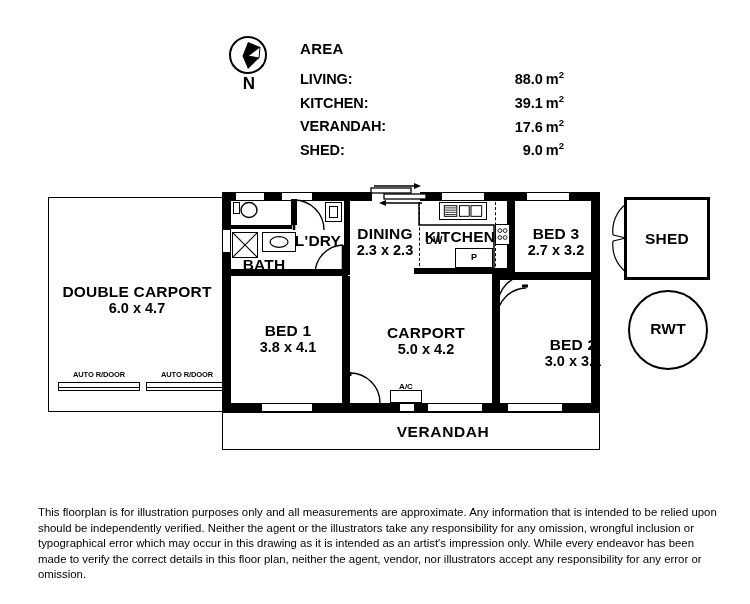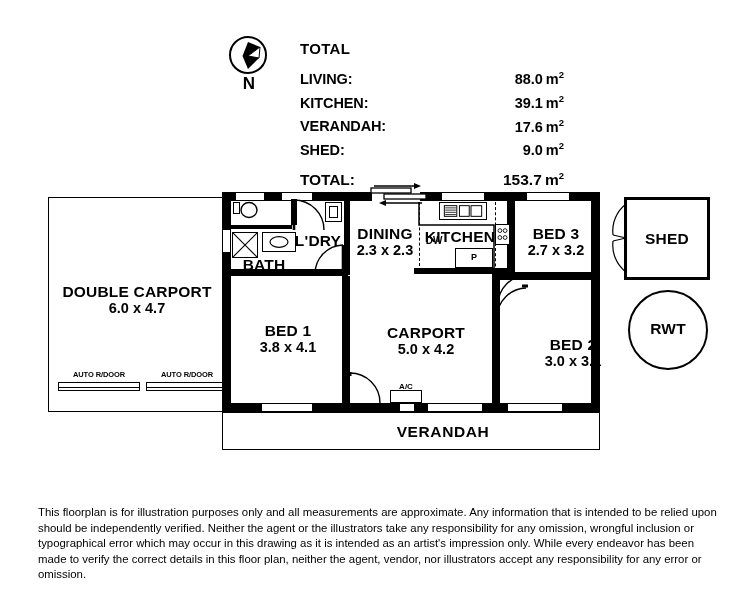--- a/index.html
+++ b/index.html
@@ -76,21 +76,21 @@
     <svg class="arc" style="left:7px;top:0;width:38px;height:38px;" viewBox="0 0 38 38">
       <polygon points="19,33 19,6 13.5,20" fill="#000"></polygon>
       <polygon points="19,6 19,20 31,11" fill="#000"></polygon>
       <polygon points="19,20 31,11 30,22" fill="#fff" stroke="#000" stroke-width="1"></polygon>
       <polygon points="19,20 30,22 19,33" fill="#000"></polygon>
     </svg>
     <div class="n-label">N</div>
   </div>
 
   <div id="area-block">
-    <div id="area-title">TOTAL</div>
+    <div id="area-title">AREA</div>
 
     <div class="area-row">
       <span class="lbl">LIVING:</span>
       <span class="val"><span>88.0</span> <span>m</span><span class="sup">2</span></span>
     </div>
 
     <div class="area-row">
       <span class="lbl">KITCHEN:</span>
       <span class="val"><span>39.1</span> <span>m</span><span class="sup">2</span></span>
     </div>
@@ -98,24 +98,20 @@
     <div class="area-row">
       <span class="lbl">VERANDAH:</span>
       <span class="val"><span>17.6</span> <span>m</span><span class="sup">2</span></span>
     </div>
 
     <div class="area-row">
       <span class="lbl">SHED:</span>
       <span class="val"><span>9.0</span> <span>m</span><span class="sup">2</span></span>
     </div>
 
-    <div class="area-row total">
-      <span class="lbl">TOTAL:</span>
-      <span class="val"><span>153.7</span> <span>m</span><span class="sup">2</span></span>
-    </div>
   </div>
 </div>
 
 <div id="plan">
 
   <div class="thin" style="left:48px;top:17px;width:176px;height:215px;"></div>
   <div class="label" style="left:58px;top:103px;width:158px;">
     <span class="nm" style="font-size:15.5px;">DOUBLE CARPORT</span>
     <span class="dim">6.0 x 4.7</span>
   </div>

